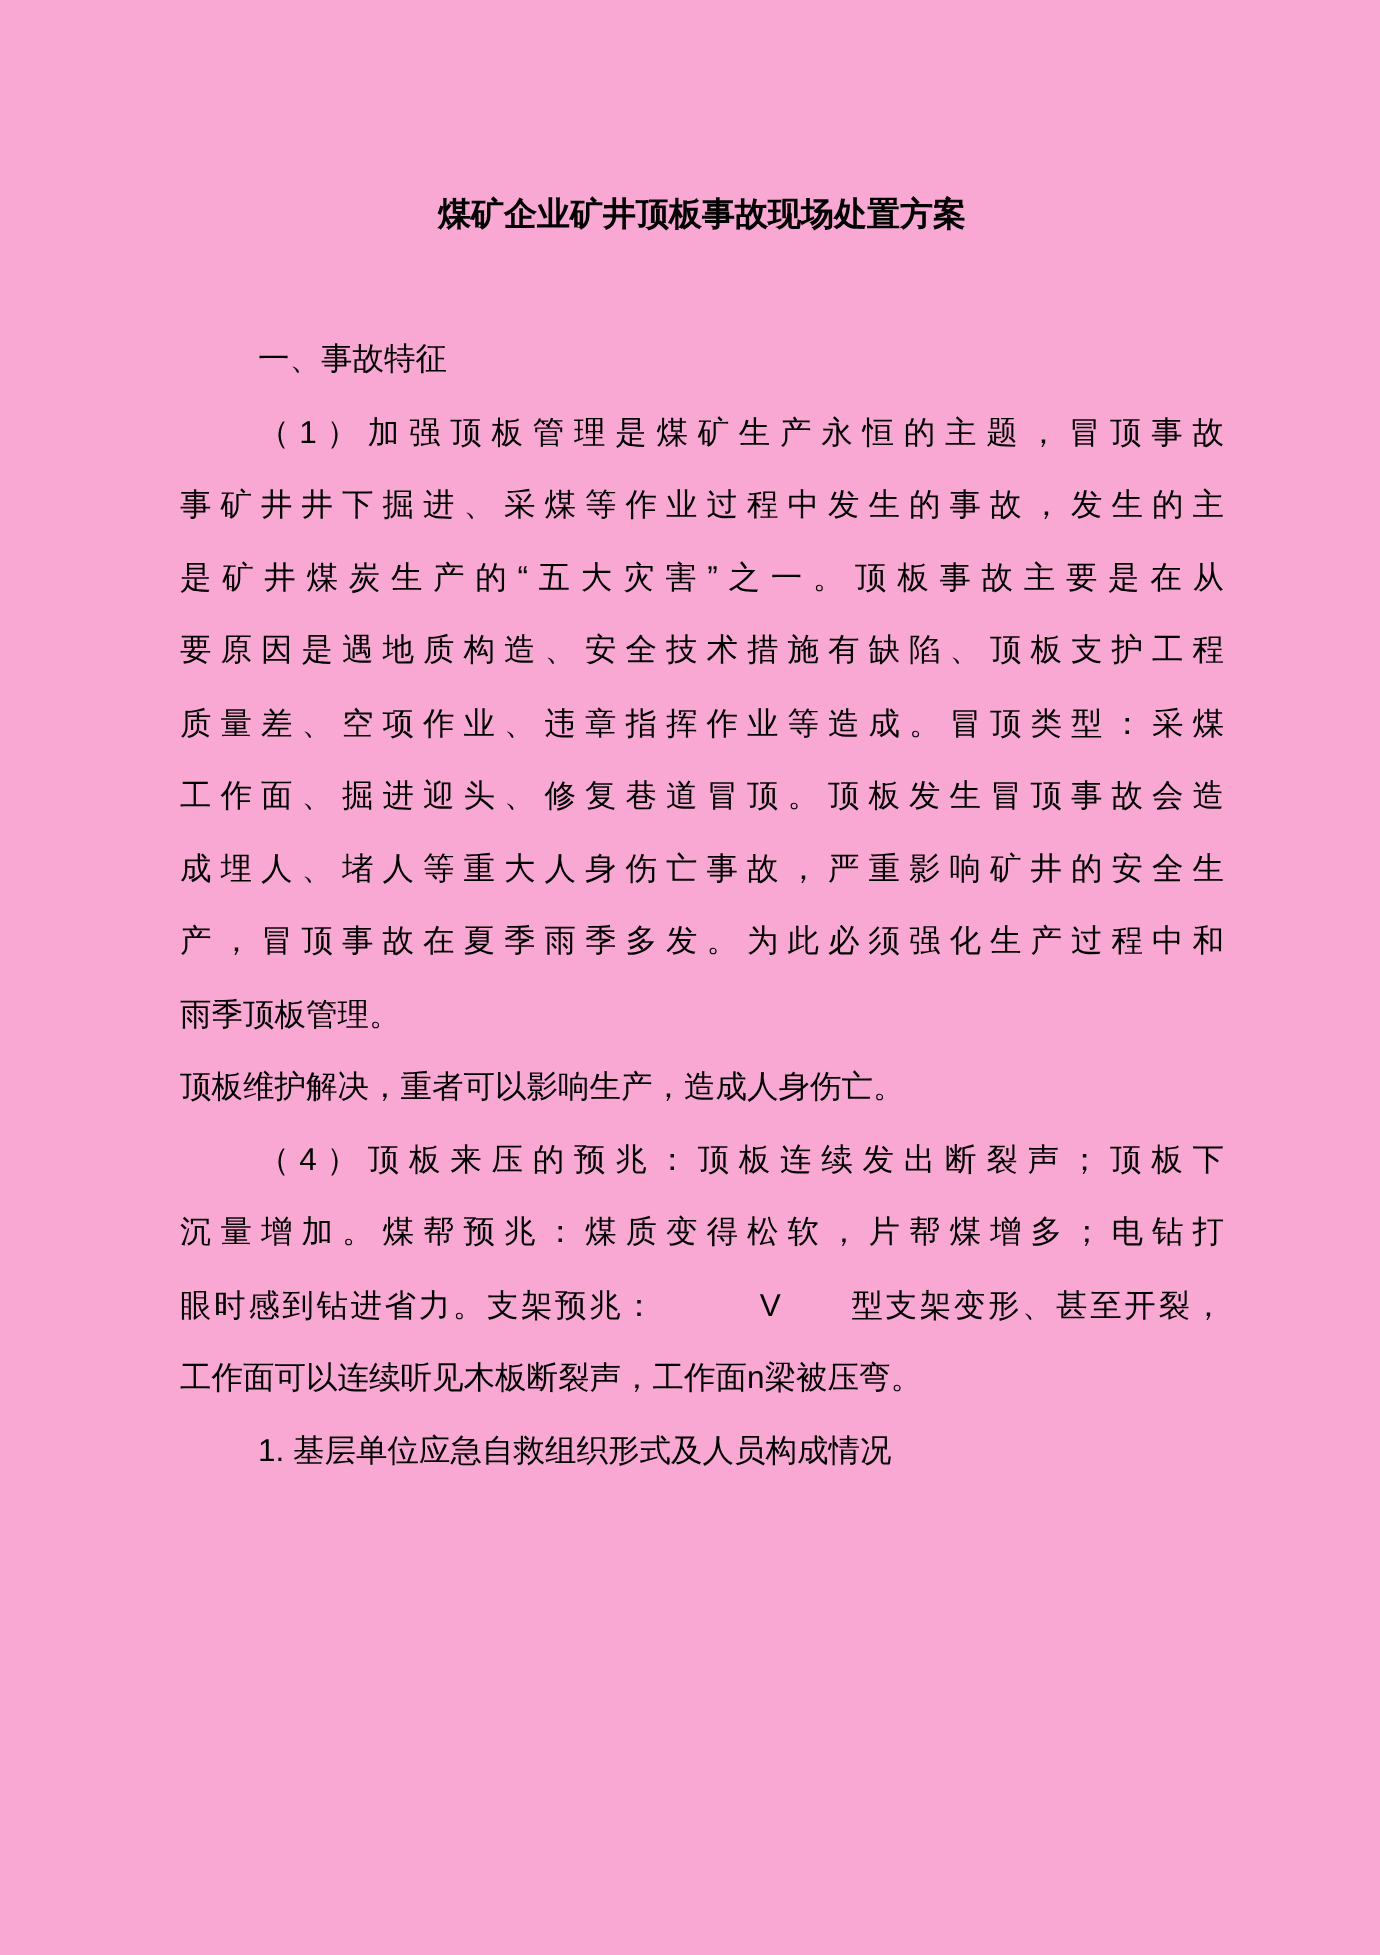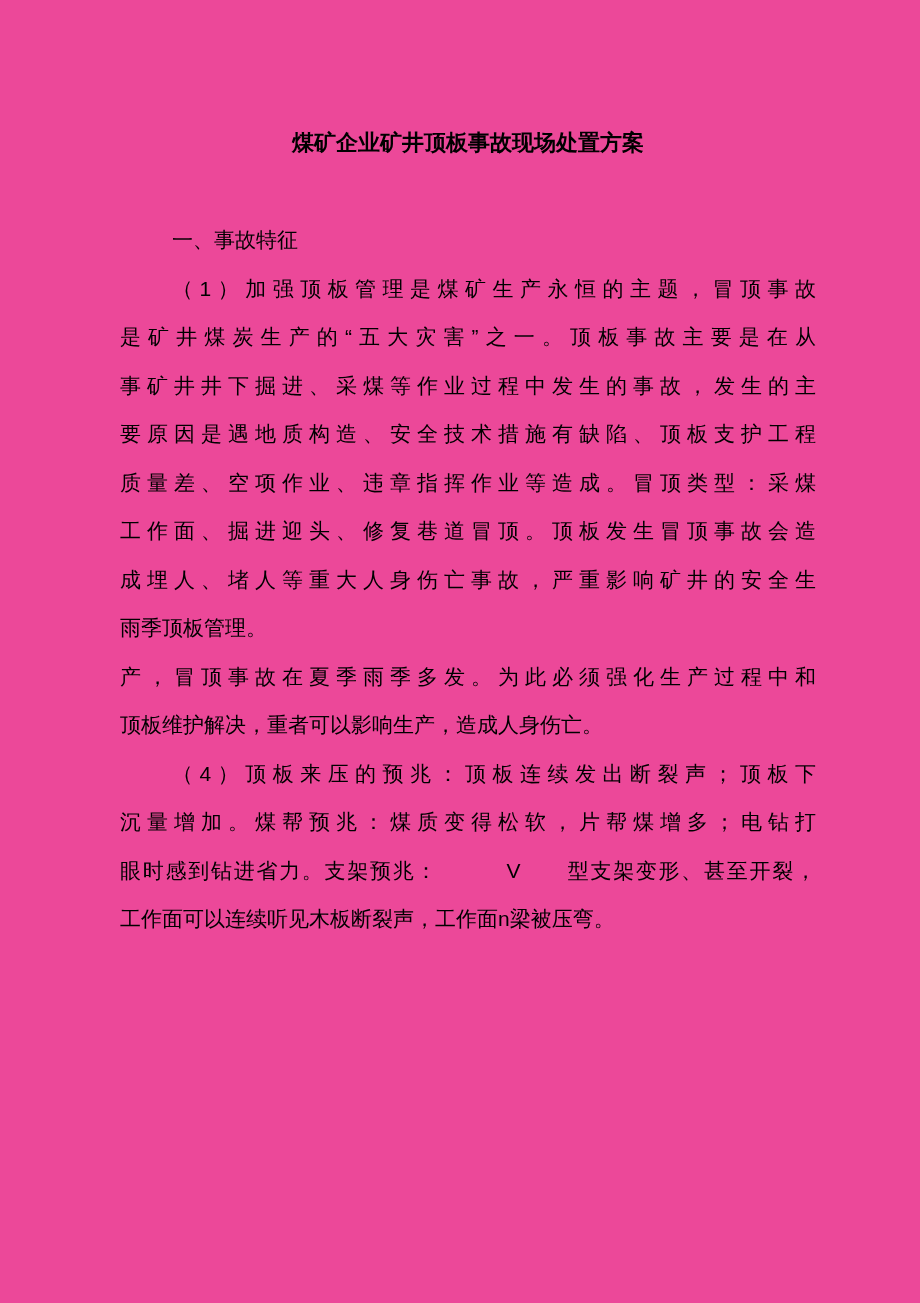--- a/index.html
+++ b/index.html
@@ -4,21 +4,21 @@
 <style>
   html, body {
     margin: 0;
     padding: 0;
     background: #ffffff;
   }
   .page {
     position: relative;
     width: 920px;
     height: 1303px;
-    background: #ec4899;
+    background: #f9a8d4;
     overflow: hidden;
     font-family: "Liberation Sans", "DejaVu Sans", sans-serif;
   }
   .doc {
     position: absolute;
     left: 120px;
     top: 119px;
     width: 696px;
     color: #000000;
     font-size: 21px;
@@ -59,33 +59,34 @@
 <body>
 
 <div class="page">
   <div class="doc">
 
     <div class="line title">煤矿企业矿井顶板事故现场处置方案</div>
 
     <div class="line h1">一、事故特征</div>
 
     <div class="line just indent">（1）加强顶板管理是煤矿生产永恒的主题，冒顶事故</div>
+    <div class="line just">事矿井井下掘进、采煤等作业过程中发生的事故，发生的主</div>
     <div class="line just">是矿井煤炭生产的“五大灾害”之一。顶板事故主要是在从</div>
-    <div class="line just">事矿井井下掘进、采煤等作业过程中发生的事故，发生的主</div>
     <div class="line just">要原因是遇地质构造、安全技术措施有缺陷、顶板支护工程</div>
     <div class="line just">质量差、空项作业、违章指挥作业等造成。冒顶类型：采煤</div>
     <div class="line just">工作面、掘进迎头、修复巷道冒顶。顶板发生冒顶事故会造</div>
     <div class="line just">成埋人、堵人等重大人身伤亡事故，严重影响矿井的安全生</div>
+    <div class="line just">产，冒顶事故在夏季雨季多发。为此必须强化生产过程中和</div>
     <div class="line">雨季顶板管理。</div>
-    <div class="line just">产，冒顶事故在夏季雨季多发。为此必须强化生产过程中和</div>
 
 
     <div class="line">顶板维护解决，重者可以影响生产，造成人身伤亡。</div>
 
     <div class="line just indent">（4）顶板来压的预兆：顶板连续发出断裂声；顶板下</div>
     <div class="line just">沉量增加。煤帮预兆：煤质变得松软，片帮煤增多；电钻打</div>
     <div class="line just">眼时感到钻进省力。支架预兆：　　　V　　型支架变形、甚至开裂，</div>
     <div class="line">工作面可以连续听见木板断裂声，工作面n梁被压弯。</div>
 
 
+    <div class="line item">1. 基层单位应急自救组织形式及人员构成情况</div>
 
   </div>
 </div>
 
 </body></html>

